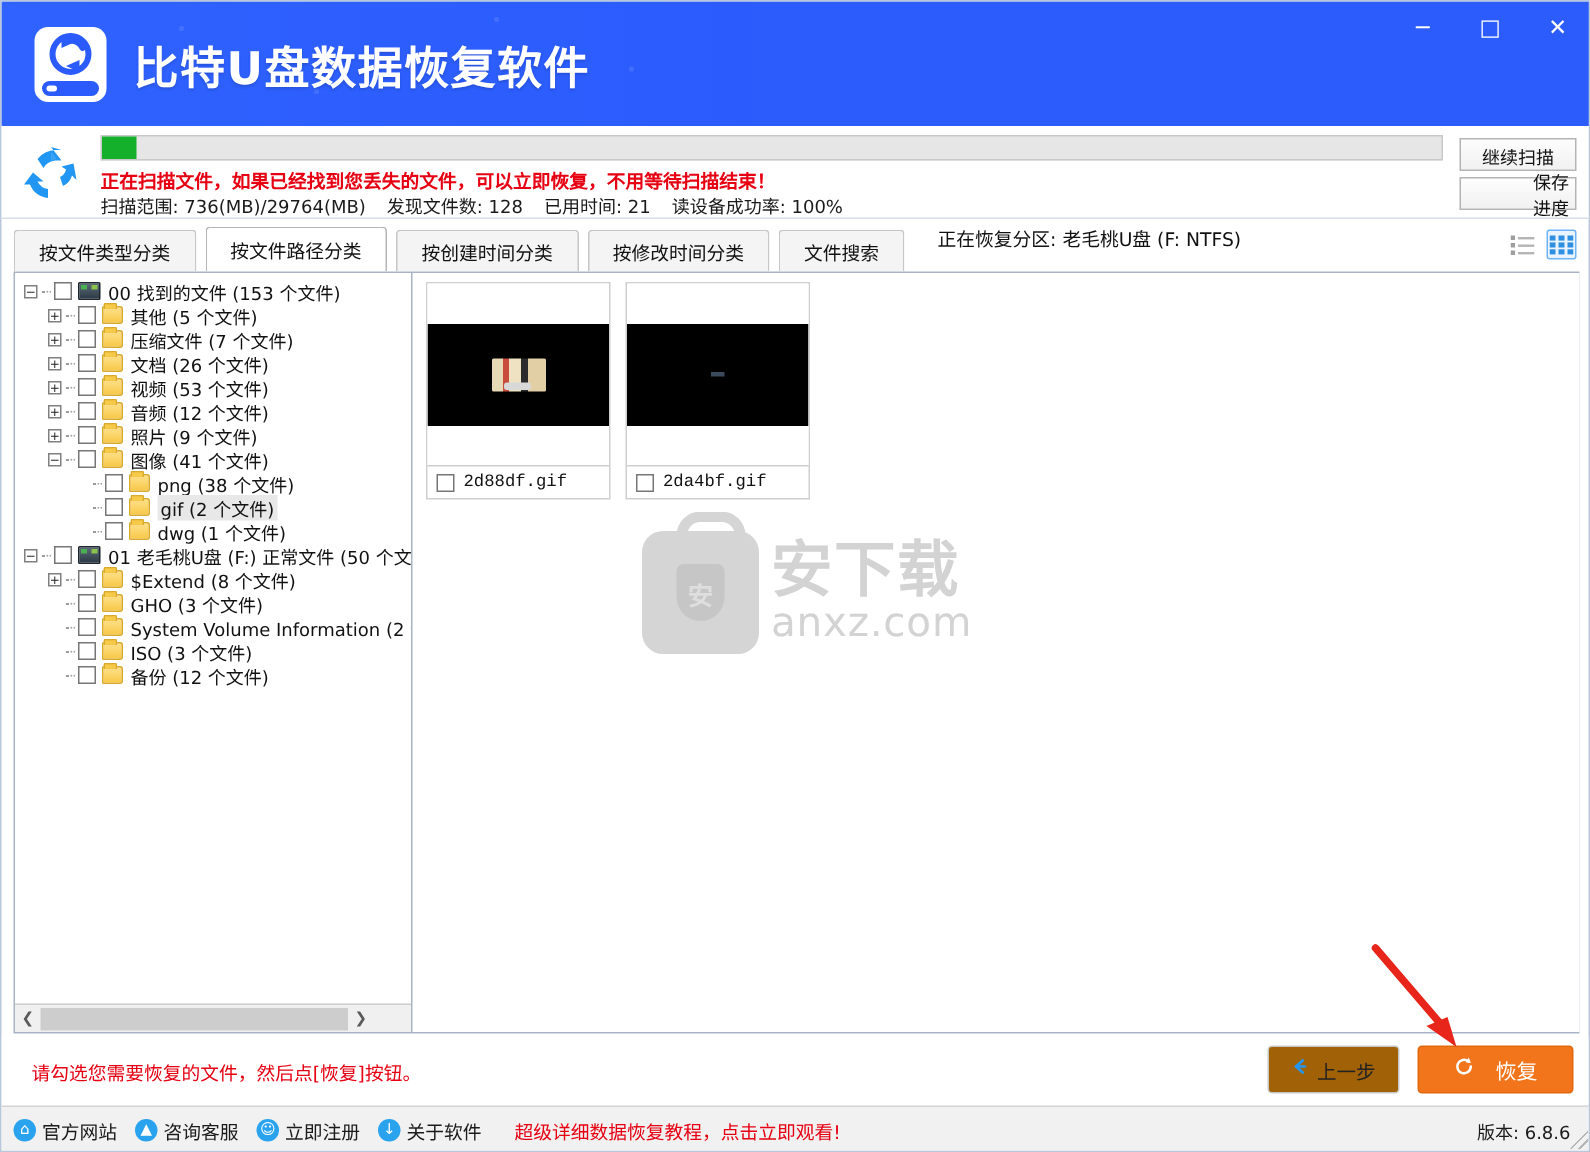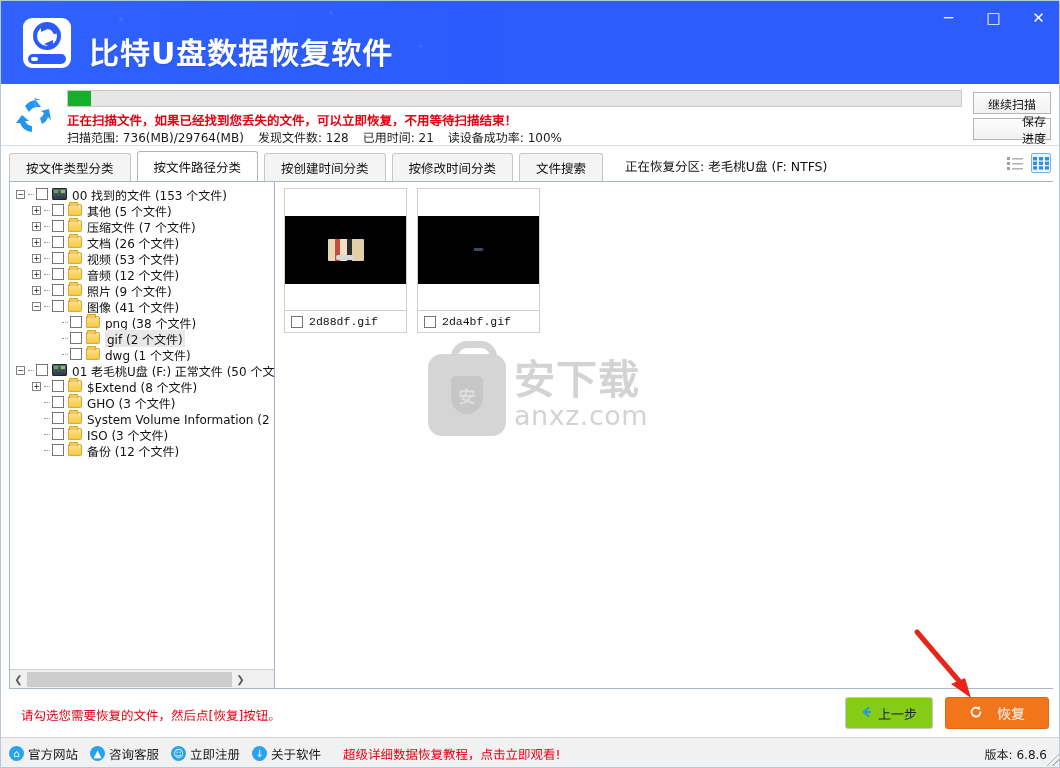--- a/index.html
+++ b/index.html
@@ -45,21 +45,20 @@
   .logo-box {
     position: absolute; left: 18px; top: 14px;
     width: 56px; height: 56px;
   }
   .app-title {
     position: absolute; left: 88px; top: 20px;
     font-size: 30px; font-weight: bold; color: #ffffff;
     letter-spacing: 1px;
     text-shadow: 0 1px 2px rgba(0,0,0,0.15);
     white-space: nowrap;
-    margin-top: 8px;
   }
   .win-controls {
     position: absolute; right: 0; top: 0;
     height: 34px; display: flex; align-items: center;
   }
   .win-btn {
     width: 45px; height: 30px;
     display: flex; align-items: center; justify-content: center;
     color: #ffffff; font-size: 15px; cursor: pointer;
   }
@@ -112,21 +111,21 @@
     display: flex; align-items: center; justify-content: center;
     font-size: 12.5px; color: #111;
     background: #f4f4f4;
     border: 1px solid #c7c7c7; border-bottom: none;
     border-radius: 3px 3px 0 0;
     cursor: pointer; white-space: nowrap;
   }
   .tab.active { background: #ffffff; border-color: #b5b5b5; height: 30px; }
   .tab:first-child { margin-left: 8px; }
   .partition-label {
-    margin-left: 22px; margin-bottom: 6px;
+    margin-left: 22px; margin-bottom: 13px;
     font-size: 12.5px; color: #111; white-space: nowrap;
   }
   .view-toggles {
     position: absolute; right: 8px; top: 152px;
     display: flex; gap: 6px; align-items: center;
   }
   .view-btn {
     width: 20px; height: 20px;
     display: flex; align-items: center; justify-content: center;
     border: 1px solid transparent; border-radius: 2px;
@@ -297,21 +296,21 @@
     position: absolute; left: 0; top: 690px;
     width: 1060px; height: 45px; background: #ffffff;
   }
   .hint-text {
     position: absolute; left: 20px; top: 14px;
     font-size: 12.5px; color: #e60012; white-space: nowrap;
   }
   .btn-prev {
     position: absolute; right: 128px; top: 6px;
     width: 88px; height: 32px;
-    background: #84cc16; border: 1px solid #c6c6c6; border-radius: 3px;
+    background: #a16207; border: 1px solid #c6c6c6; border-radius: 3px;
     display: flex; align-items: center; justify-content: center; gap: 5px;
     font-size: 13px; color: #222; cursor: pointer;
   }
   .btn-recover {
     position: absolute; right: 12px; top: 6px;
     width: 104px; height: 32px;
     background: #f2741b; border: 1px solid #e0690f; border-radius: 3px;
     display: flex; align-items: center; justify-content: center; gap: 14px;
     font-size: 14px; color: #ffffff; cursor: pointer;
   }

